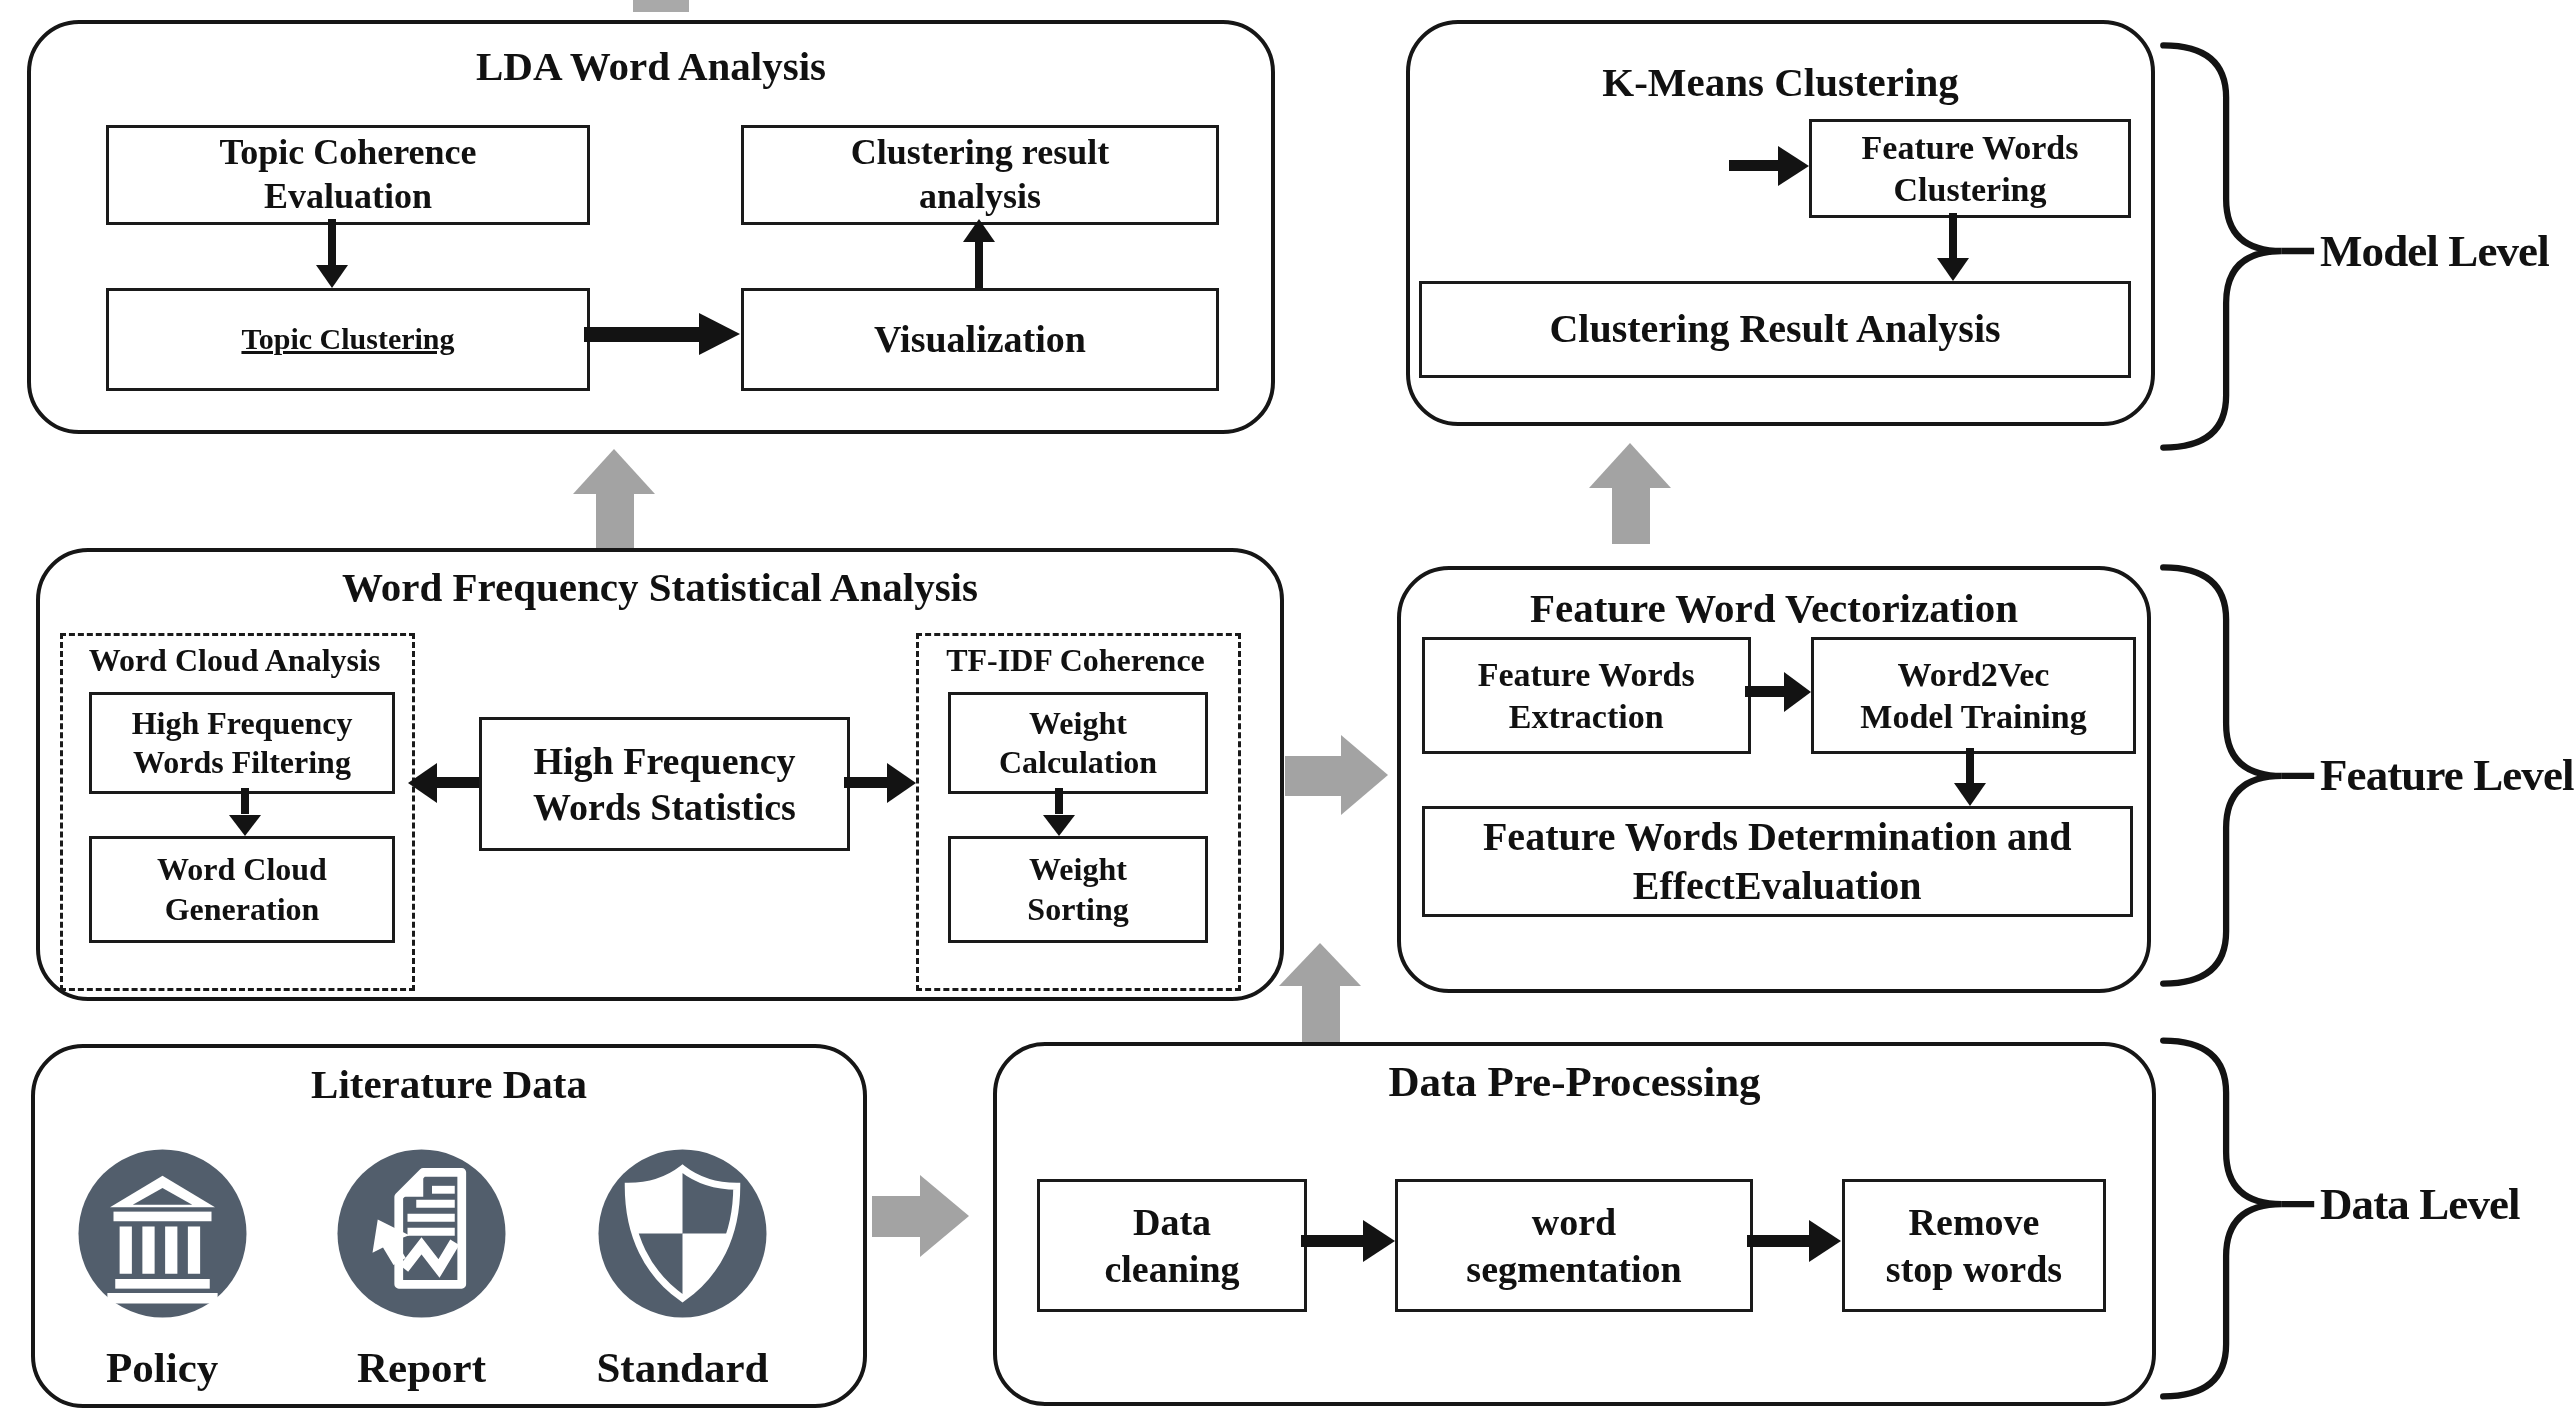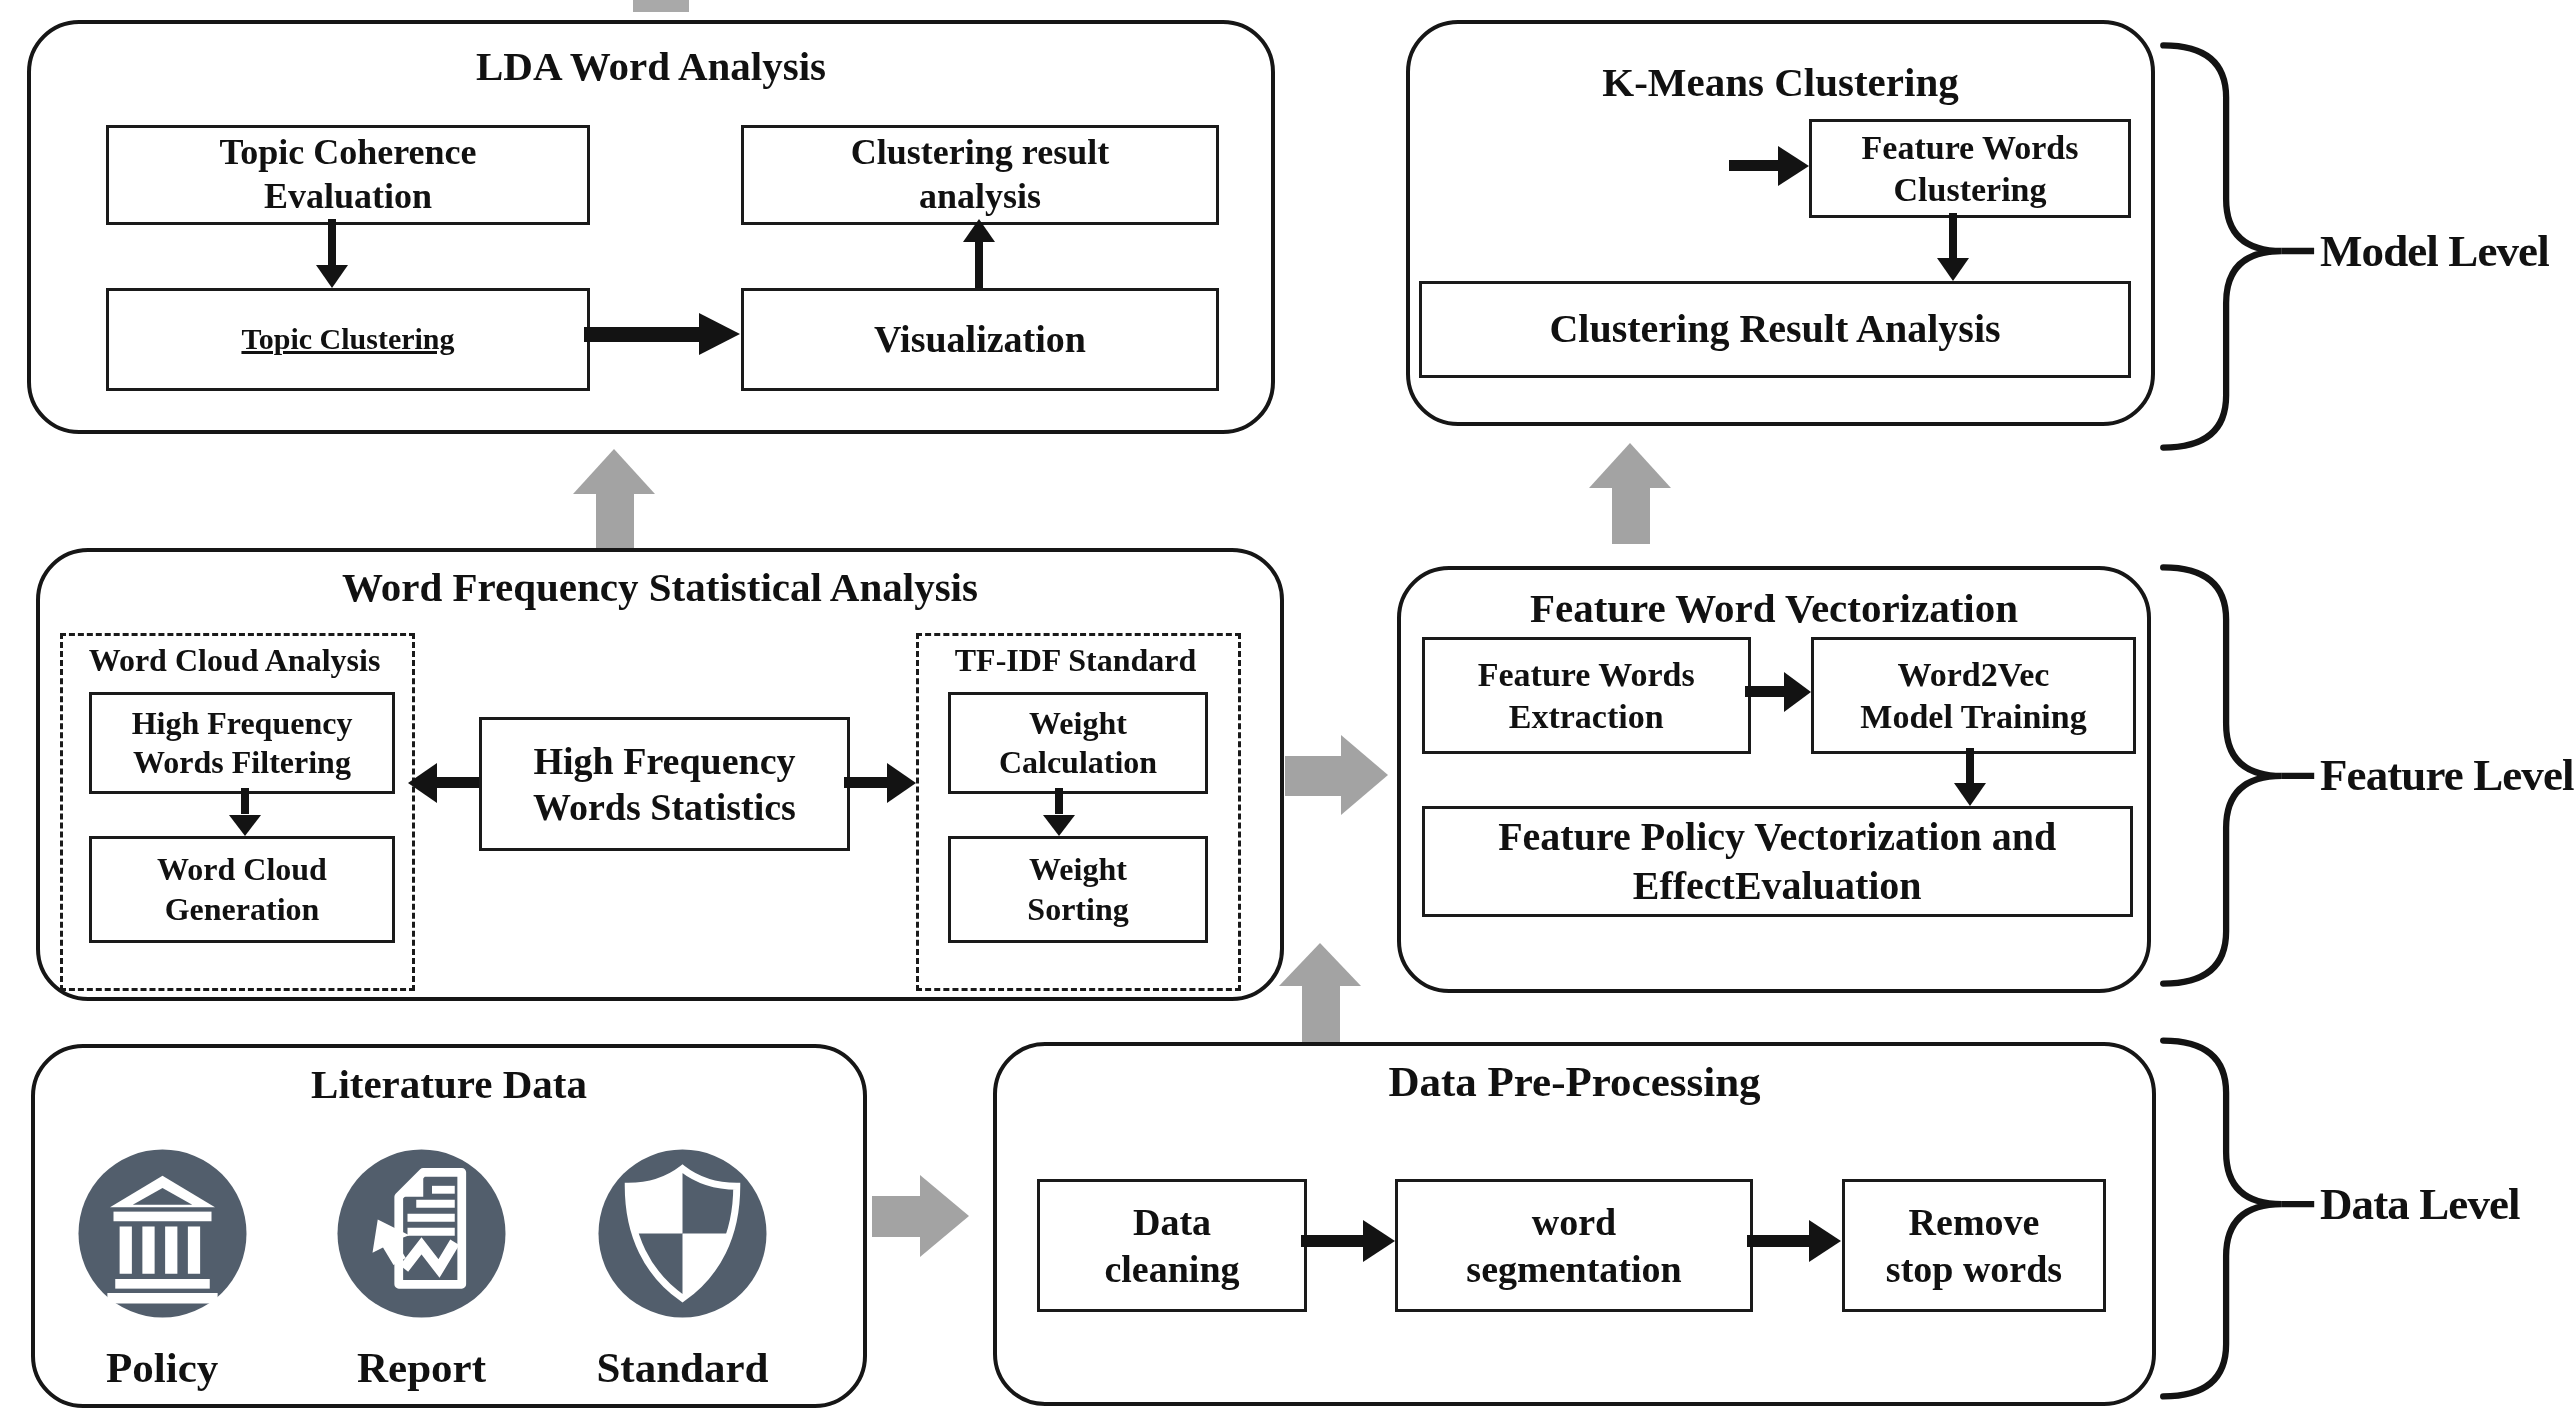--- a/index.html
+++ b/index.html
@@ -79,38 +79,38 @@
 Words Statistics</div>
     <div class="arr" style="left:368px;top:211px;width:71px;height:40px;">
       <div class="head" style="left:0;top:0;border-width:20px 29px 20px 0;border-right-color:#131313;"></div>
       <div class="shaft" style="left:29px;top:14.4px;width:42px;height:10.8px;"></div>
     </div>
     <div class="arr" style="left:804px;top:211px;width:72px;height:40px;">
       <div class="shaft" style="left:0;top:14.4px;width:43px;height:10.8px;"></div>
       <div class="head" style="right:0;top:0;border-width:20px 0 20px 29px;border-left-color:#131313;"></div>
     </div>
     <div class="dashedbox" style="left:876px;top:81px;width:319px;height:352px;"></div>
-    <div class="grouplabel" style="left:876px;top:90px;width:319px;">TF-IDF Standard</div>
+    <div class="grouplabel" style="left:876px;top:90px;width:319px;">TF-IDF Coherence</div>
     <div class="box" style="left:908px;top:140px;width:254px;height:96px;font-size:32px;">Weight
 Calculation</div>
     <div class="box" style="left:908px;top:284px;width:254px;height:101px;font-size:32px;">Weight
 Sorting</div>
     <div class="arr" style="left:1003px;top:236px;width:32px;height:48px;">
       <div class="shaft" style="left:11.7px;top:0;width:8px;height:26px;"></div>
       <div class="head" style="left:0;bottom:0;border-width:21.6px 16px 0 16px;border-top-color:#131313;"></div>
     </div>
   </section>
 
   <section class="panel" style="left:1397px;top:566px;width:746px;height:419px;">
     <div class="ptitle" style="top:13.5px;">Feature Word Vectorization</div>
     <div class="box" style="left:20.7px;top:67px;width:323px;height:111px;font-size:34px;">Feature Words
 Extraction</div>
     <div class="box" style="left:410px;top:67px;width:319px;height:111px;font-size:34px;">Word2Vec
 Model Training</div>
-    <div class="box" style="left:20.7px;top:236px;width:705px;height:105px;font-size:40px;">Feature Policy Vectorization and
+    <div class="box" style="left:20.7px;top:236px;width:705px;height:105px;font-size:40px;">Feature Words Determination and
 EffectEvaluation</div>
     <div class="arr" style="left:344px;top:102px;width:66px;height:40px;">
       <div class="shaft" style="left:0;top:14.4px;width:39px;height:10.8px;"></div>
       <div class="head" style="right:0;top:0;border-width:20px 0 20px 27px;border-left-color:#131313;"></div>
     </div>
     <div class="arr" style="left:553px;top:178px;width:32px;height:58px;">
       <div class="shaft" style="left:11.7px;top:0;width:8px;height:35px;"></div>
       <div class="head" style="left:0;bottom:0;border-width:23.4px 16px 0 16px;border-top-color:#131313;"></div>
     </div>
   </section>

